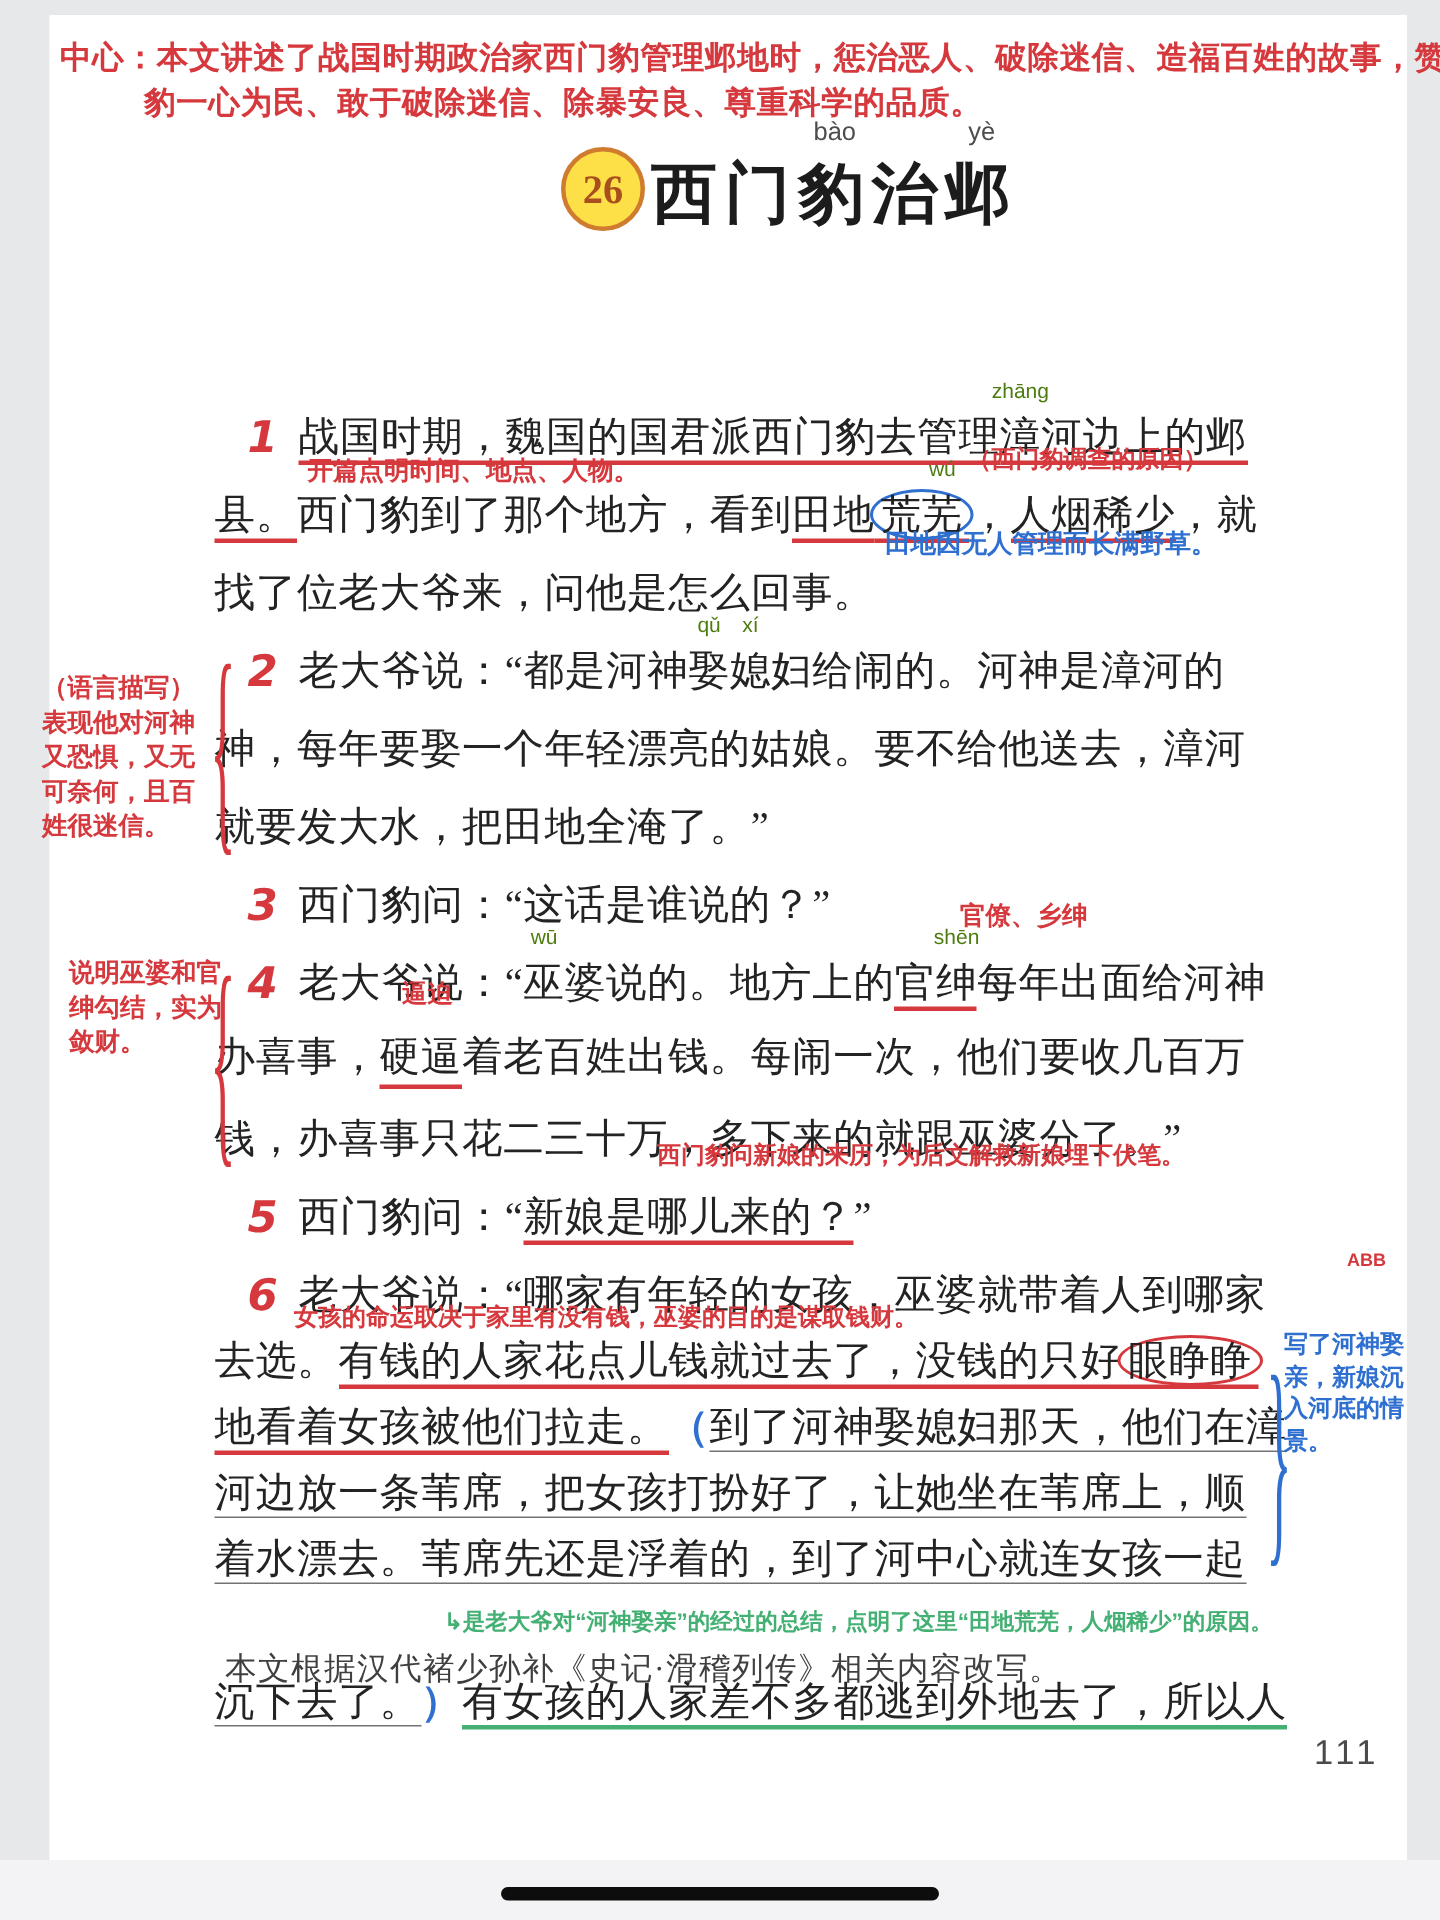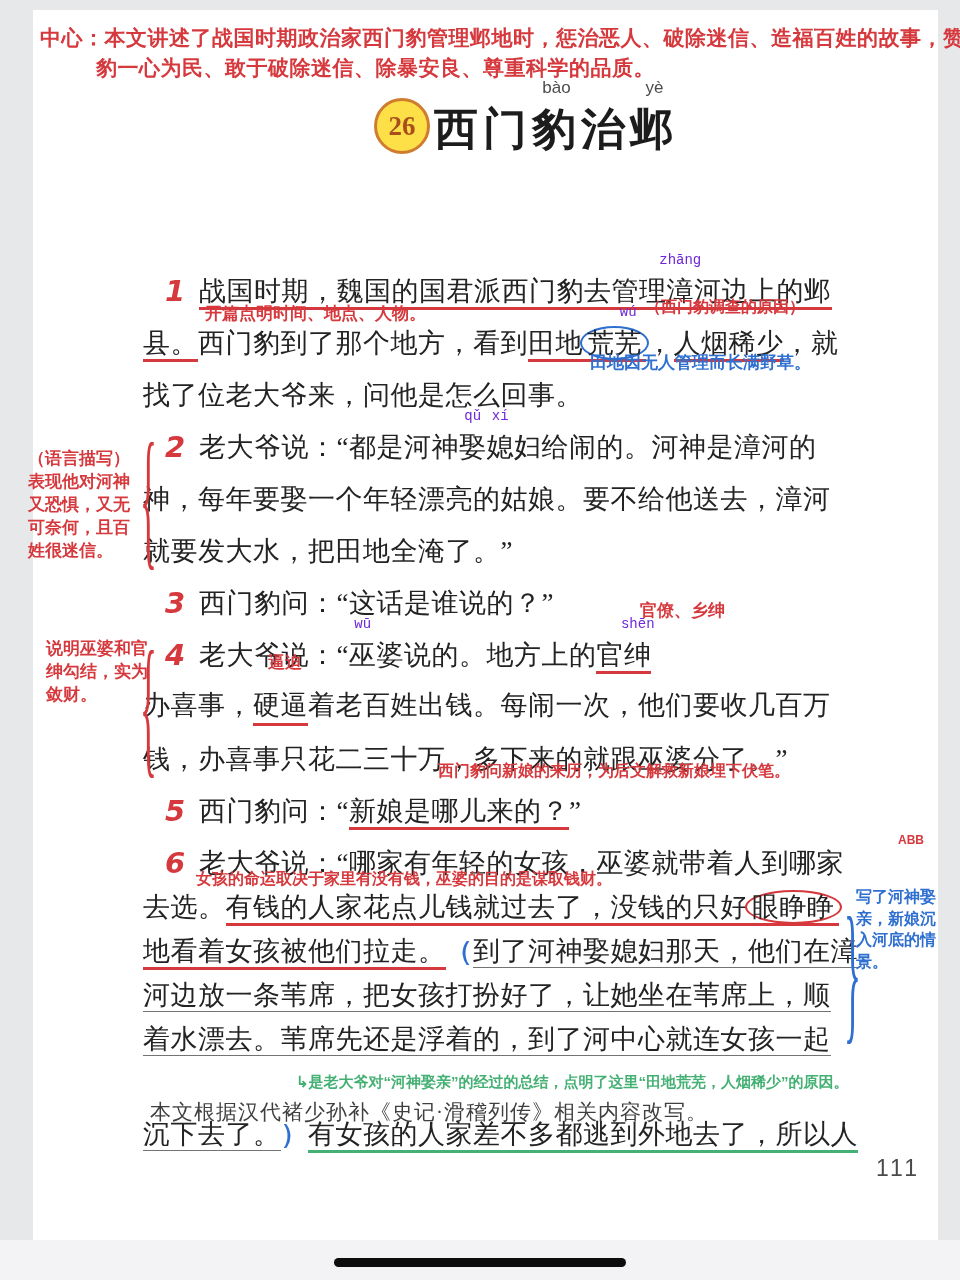--- a/index.html
+++ b/index.html
@@ -44,21 +44,21 @@
   }
   .u-red{border-bottom:3px solid #d6393d;padding-bottom:1px;}
   .u-blue{border-bottom:1px solid #737373;padding-bottom:1px;}
   .u-green{border-bottom:3px solid #45b074;padding-bottom:1px;}
   .circ-blue{border:2px solid #2e6fd0;border-radius:50%;padding:0 5px;margin:0 -3px;}
   .circ-red{border:2px solid #d6393d;border-radius:50%;padding:0 5px;margin:0 -3px;}
   .cl-blue{color:#2e6fd0;font-weight:700;}
   .rchar{position:relative;display:inline-block;}
   .py{
     position:absolute;top:-15px;left:50%;transform:translateX(-50%);
-    font-family:Liberation Mono, monospace;font-size:14px;color:#6d28d9;
+    font-family:Liberation Sans, sans-serif;font-size:14px;color:#4d7c0f;
     letter-spacing:0;line-height:1;
   }
   
   .ann{position:absolute;font-weight:700;line-height:1.35;}
   .ann-red{color:#d6393d;}
   .ann-blue{color:#2e6fd0;}
   .ann-green{color:#45b074;}
   .brace{
     position:absolute;color:#d6393d;font-size:44px;font-weight:400;
     transform:scale(0.8,3.5);transform-origin:center;line-height:44px;
@@ -94,21 +94,21 @@
 <div class="lesson-title" id="lesson-title"><span class="tchar">西</span><span class="tchar">门</span><span class="tchar">豹<span class="py-t">bào</span></span><span class="tchar">治</span><span class="tchar">邺<span class="py-t">yè</span></span></div>
 
 <div id="text-body">
     <div class="t-line indent" style="top: 268px;"><span class="pnum">1</span><span class="u-red"><span>战国时期，魏国的国君派西门豹去管理</span></span><span class="u-red"><span><span class="rchar">漳<span class="py">zhāng</span></span></span></span><span class="u-red"><span>河边上的邺</span></span></div>
     <div class="t-line" style="top: 320px;"><span class="u-red"><span>县。</span></span><span><span>西门豹到了那个地方，看到</span></span><span class="u-red"><span>田地</span></span><span class="u-red"><span class="circ-blue"><span><span class="rchar">荒</span><span class="rchar">芜<span class="py">wú</span></span></span></span></span><span><span>，</span></span><span class="u-red"><span>人烟稀少</span></span><span><span>，就</span></span></div>
     <div class="t-line" style="top: 372px;"><span><span>找了位老大爷来，问他是怎么回事。</span></span></div>
     <div class="t-line indent" style="top: 424px;"><span class="pnum">2</span><span><span>老大爷说：“都是河神</span></span><span><span><span class="rchar">娶<span class="py">qǔ</span></span><span class="rchar">媳<span class="py">xí</span></span></span></span><span><span>妇给闹的。河神是漳河的</span></span></div>
     <div class="t-line" style="top: 476px;"><span><span>神，每年要娶一个年轻漂亮的姑娘。要不给他送去，漳河</span></span></div>
     <div class="t-line" style="top: 528px;"><span><span>就要发大水，把田地全淹了。”</span></span></div>
     <div class="t-line indent" style="top: 580px;"><span class="pnum">3</span><span><span>西门豹问：“这话是谁说的？”</span></span></div>
-    <div class="t-line indent" style="top: 632px;"><span class="pnum">4</span><span><span>老大爷说：“</span></span><span><span><span class="rchar">巫<span class="py">wū</span></span></span></span><span><span>婆说的。地方上的</span></span><span class="u-red"><span>官</span></span><span class="u-red"><span><span class="rchar">绅<span class="py">shēn</span></span></span></span></div>
+    <div class="t-line indent" style="top: 632px;"><span class="pnum">4</span><span><span>老大爷说：“</span></span><span><span><span class="rchar">巫<span class="py">wū</span></span></span></span><span><span>婆说的。地方上的</span></span><span class="u-red"><span>官</span></span><span class="u-red"><span><span class="rchar">绅<span class="py">shēn</span></span></span></span><span><span>每年出面给河神</span></span></div>
     <div class="t-line" style="top: 684px; font-family: Liberation Mono, monospace;"><span><span>办喜事，</span></span><span class="u-red"><span>硬逼</span></span><span><span>着老百姓出钱。每闹一次，他们要收几百万</span></span></div>
     <div class="t-line" style="top: 736px;"><span><span>钱，办喜事只花二三十万，多下来的就跟巫婆分了。”</span></span></div>
     <div class="t-line indent" style="top: 788px;"><span class="pnum">5</span><span><span>西门豹问：“</span></span><span class="u-red"><span>新娘是哪儿来的？</span></span><span><span>”</span></span></div>
     <div class="t-line indent" style="top: 840px;"><span class="pnum">6</span><span><span>老大爷说：“哪家有年轻的女孩，巫婆就带着人到哪家</span></span></div>
     <div class="t-line" style="top: 884px;"><span><span>去选。</span></span><span class="u-red"><span>有钱的人家花点儿钱就过去了，没钱的只好</span></span><span class="u-red"><span class="circ-red"><span>眼睁睁</span></span></span></div>
     <div class="t-line" style="top: 928px;"><span class="u-red"><span>地看着女孩被他们拉走。</span></span><span class=" cl-blue"><span>（</span></span><span class="u-blue"><span>到了河神娶媳妇那天，他们在漳</span></span></div>
     <div class="t-line" style="top: 972px;"><span class="u-blue"><span>河边放一条苇席，把女孩打扮好了，让她坐在苇席上，顺</span></span></div>
     <div class="t-line" style="top: 1016px;"><span class="u-blue"><span>着水漂去。苇席先还是浮着的，到了河中心就连女孩一起</span></span></div>
     <div class="t-line" style="top: 1111px;"><span class="u-blue"><span>沉下去了。</span></span><span class=" cl-blue"><span>）</span></span><span class="u-green"><span>有女孩的人家差不多都逃到外地去了，所以人</span></span></div>
   </div>

